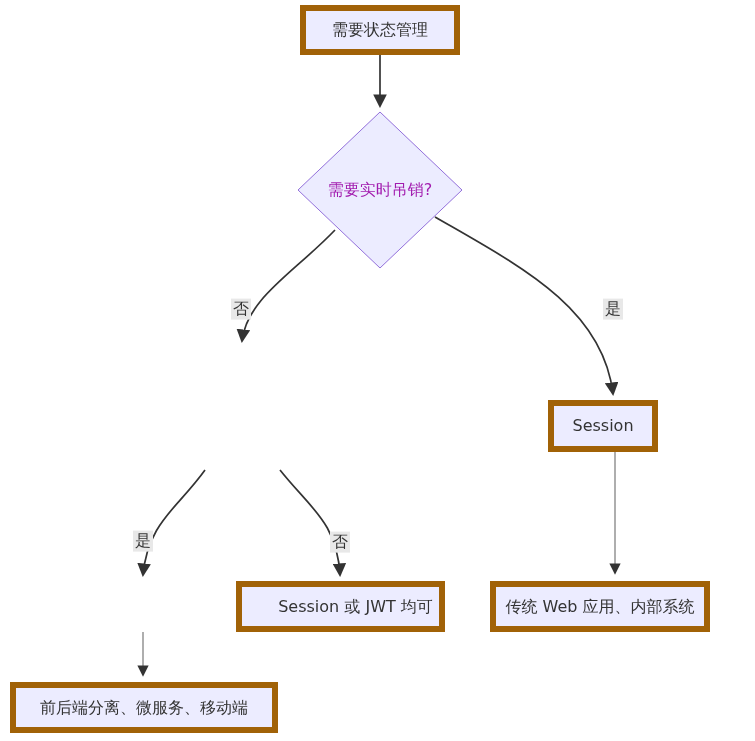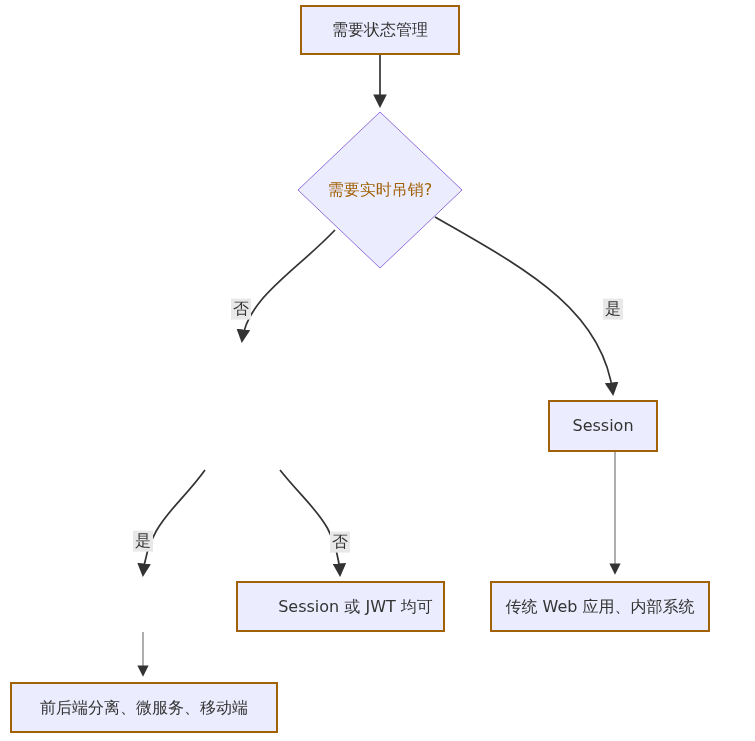--- a/index.html
+++ b/index.html
@@ -24,21 +24,21 @@
     height: 741px;
     pointer-events: none;
   }
   .node {
     position: absolute;
     box-sizing: border-box;
     display: flex;
     align-items: center;
     justify-content: center;
     background: #ECECFF;
-    border: 2px solid #a16207;
+    border: 6px solid #a16207;
     font-size: 16px;
     color: #333333;
     text-align: center;
     white-space: nowrap;
     line-height: 1.2;
   }
   .diamond {
     position: absolute;
   }
   .diamond svg {
@@ -49,21 +49,21 @@
   .diamond .diamond-label {
     position: absolute;
     left: 0;
     top: 0;
     width: 100%;
     height: 100%;
     display: flex;
     align-items: center;
     justify-content: center;
     font-size: 16px;
-    color: #a16207;
+    color: #a21caf;
     white-space: nowrap;
   }
   .edge-label {
     position: absolute;
     transform: translate(-50%, -50%);
     background: #E8E8E8;
     color: #333333;
     font-size: 16px;
     line-height: 1.3;
     padding: 0 2px;

